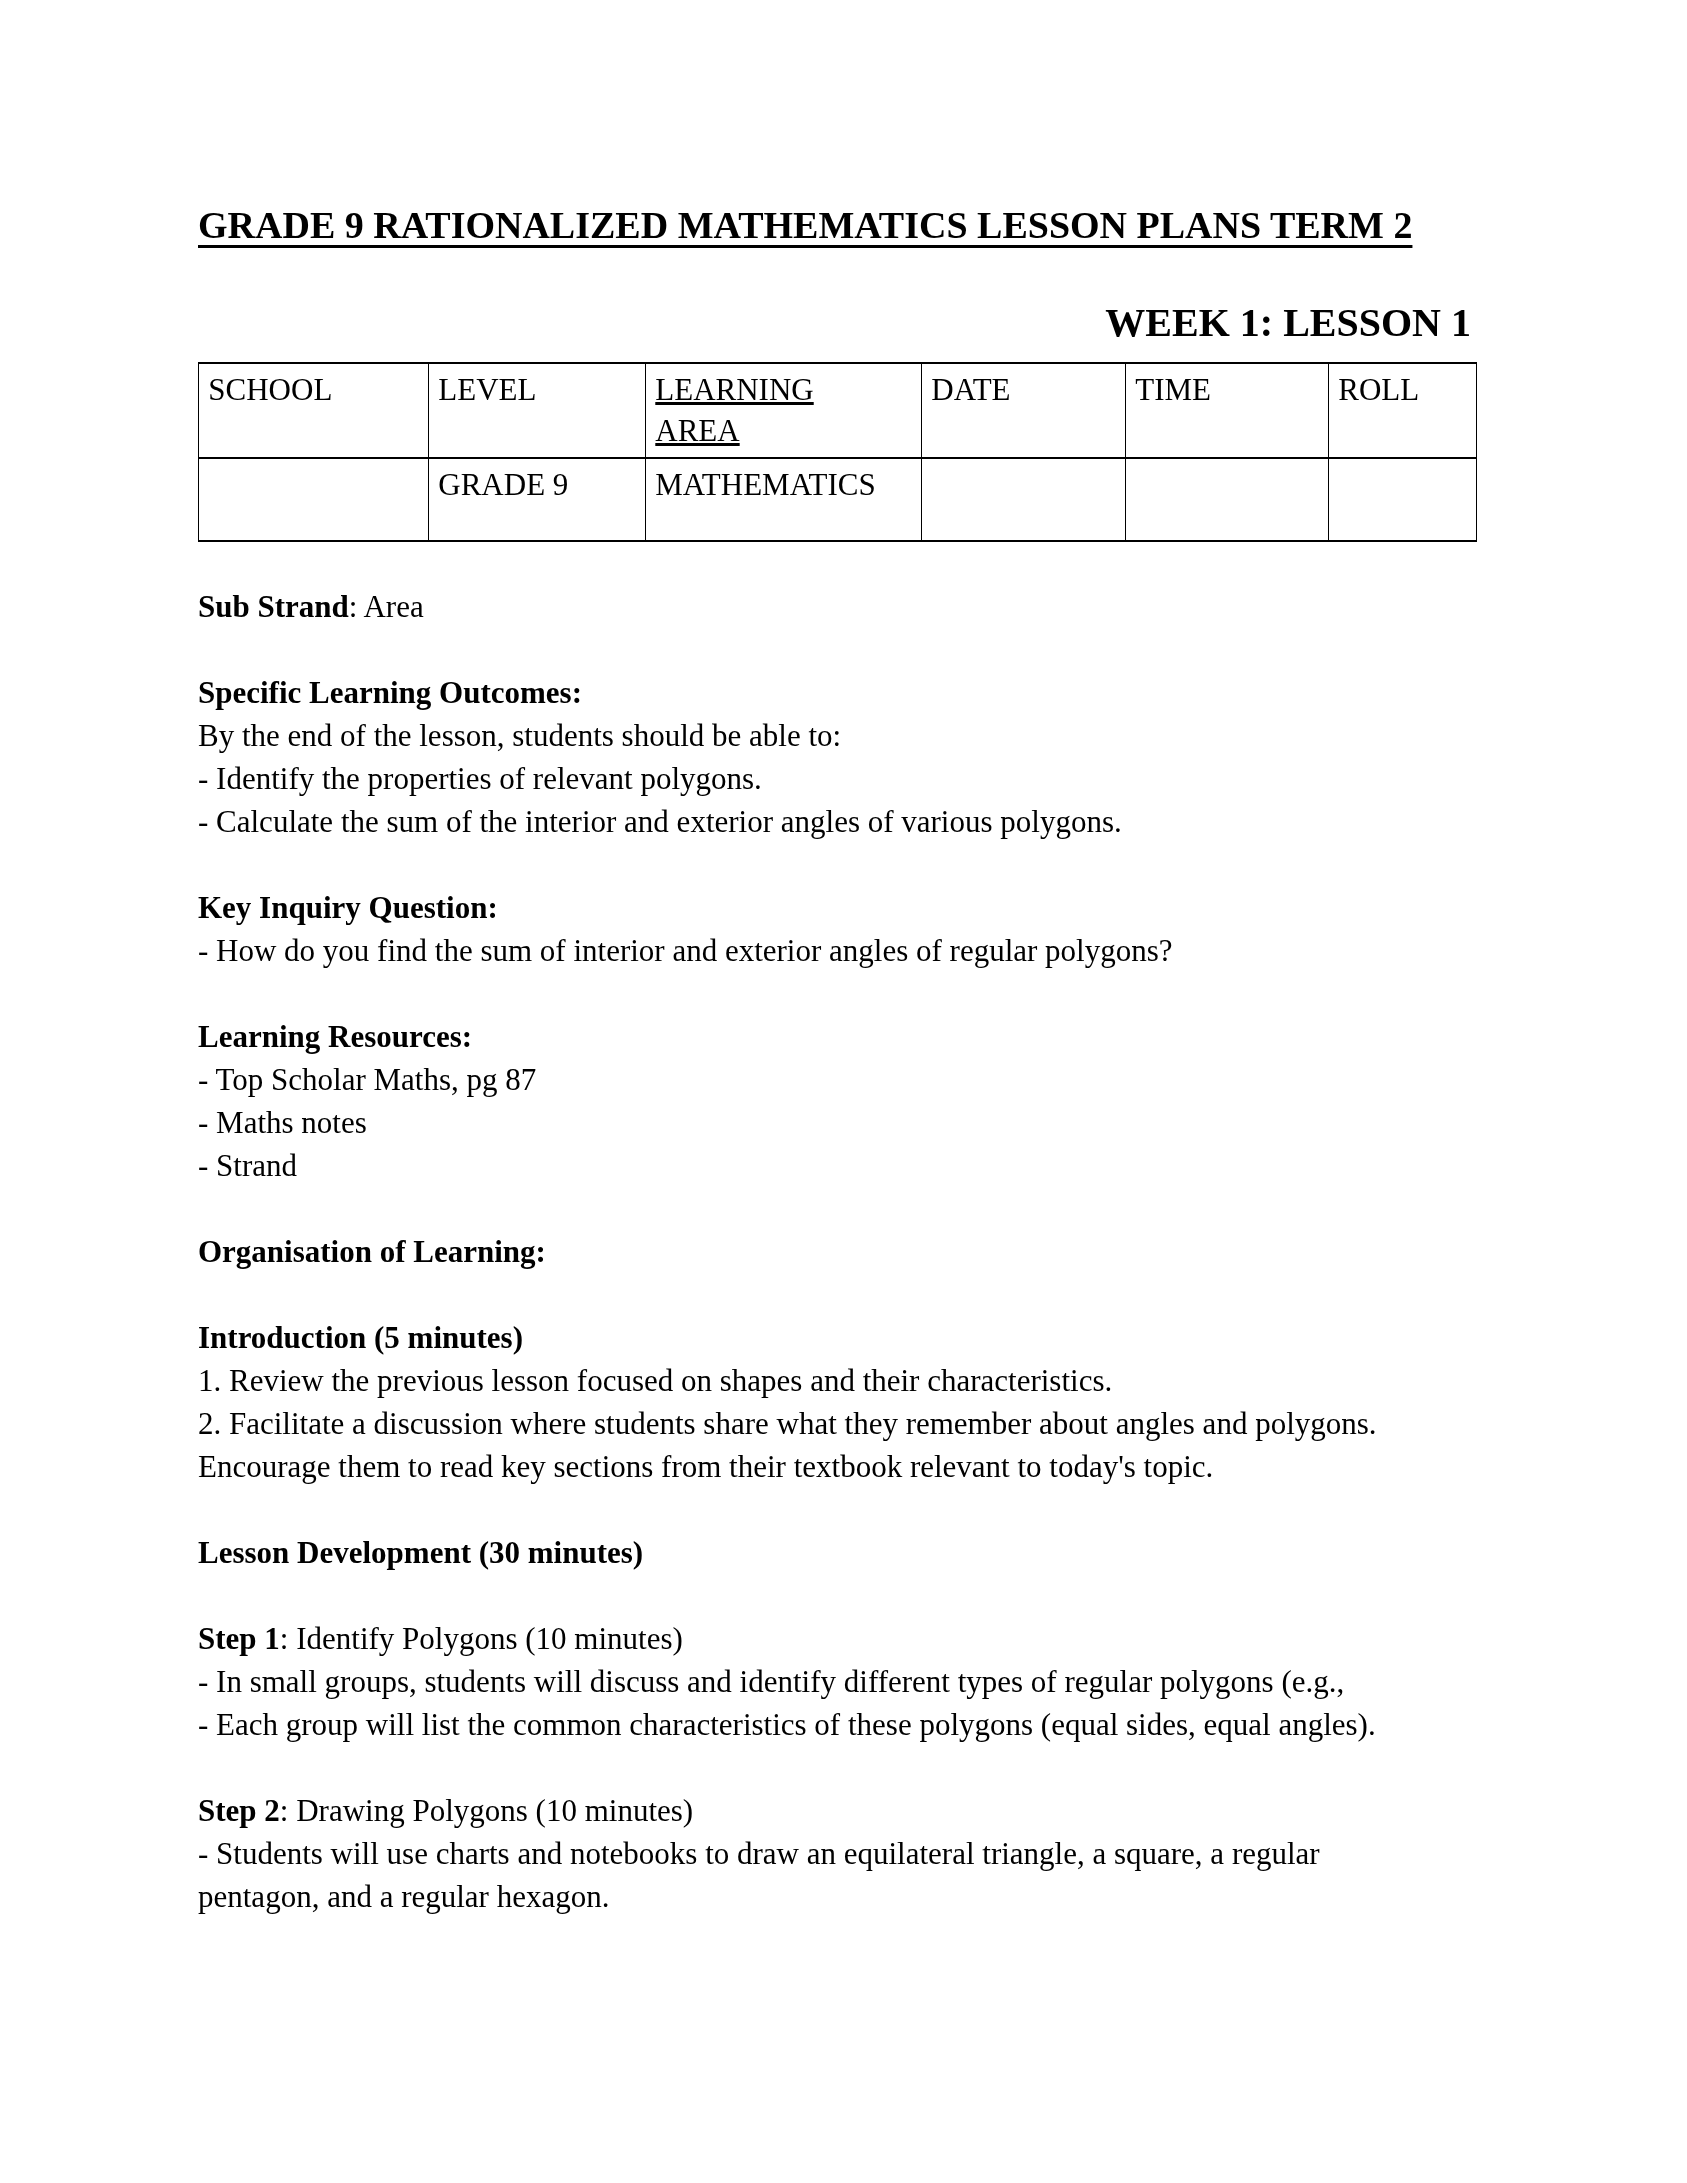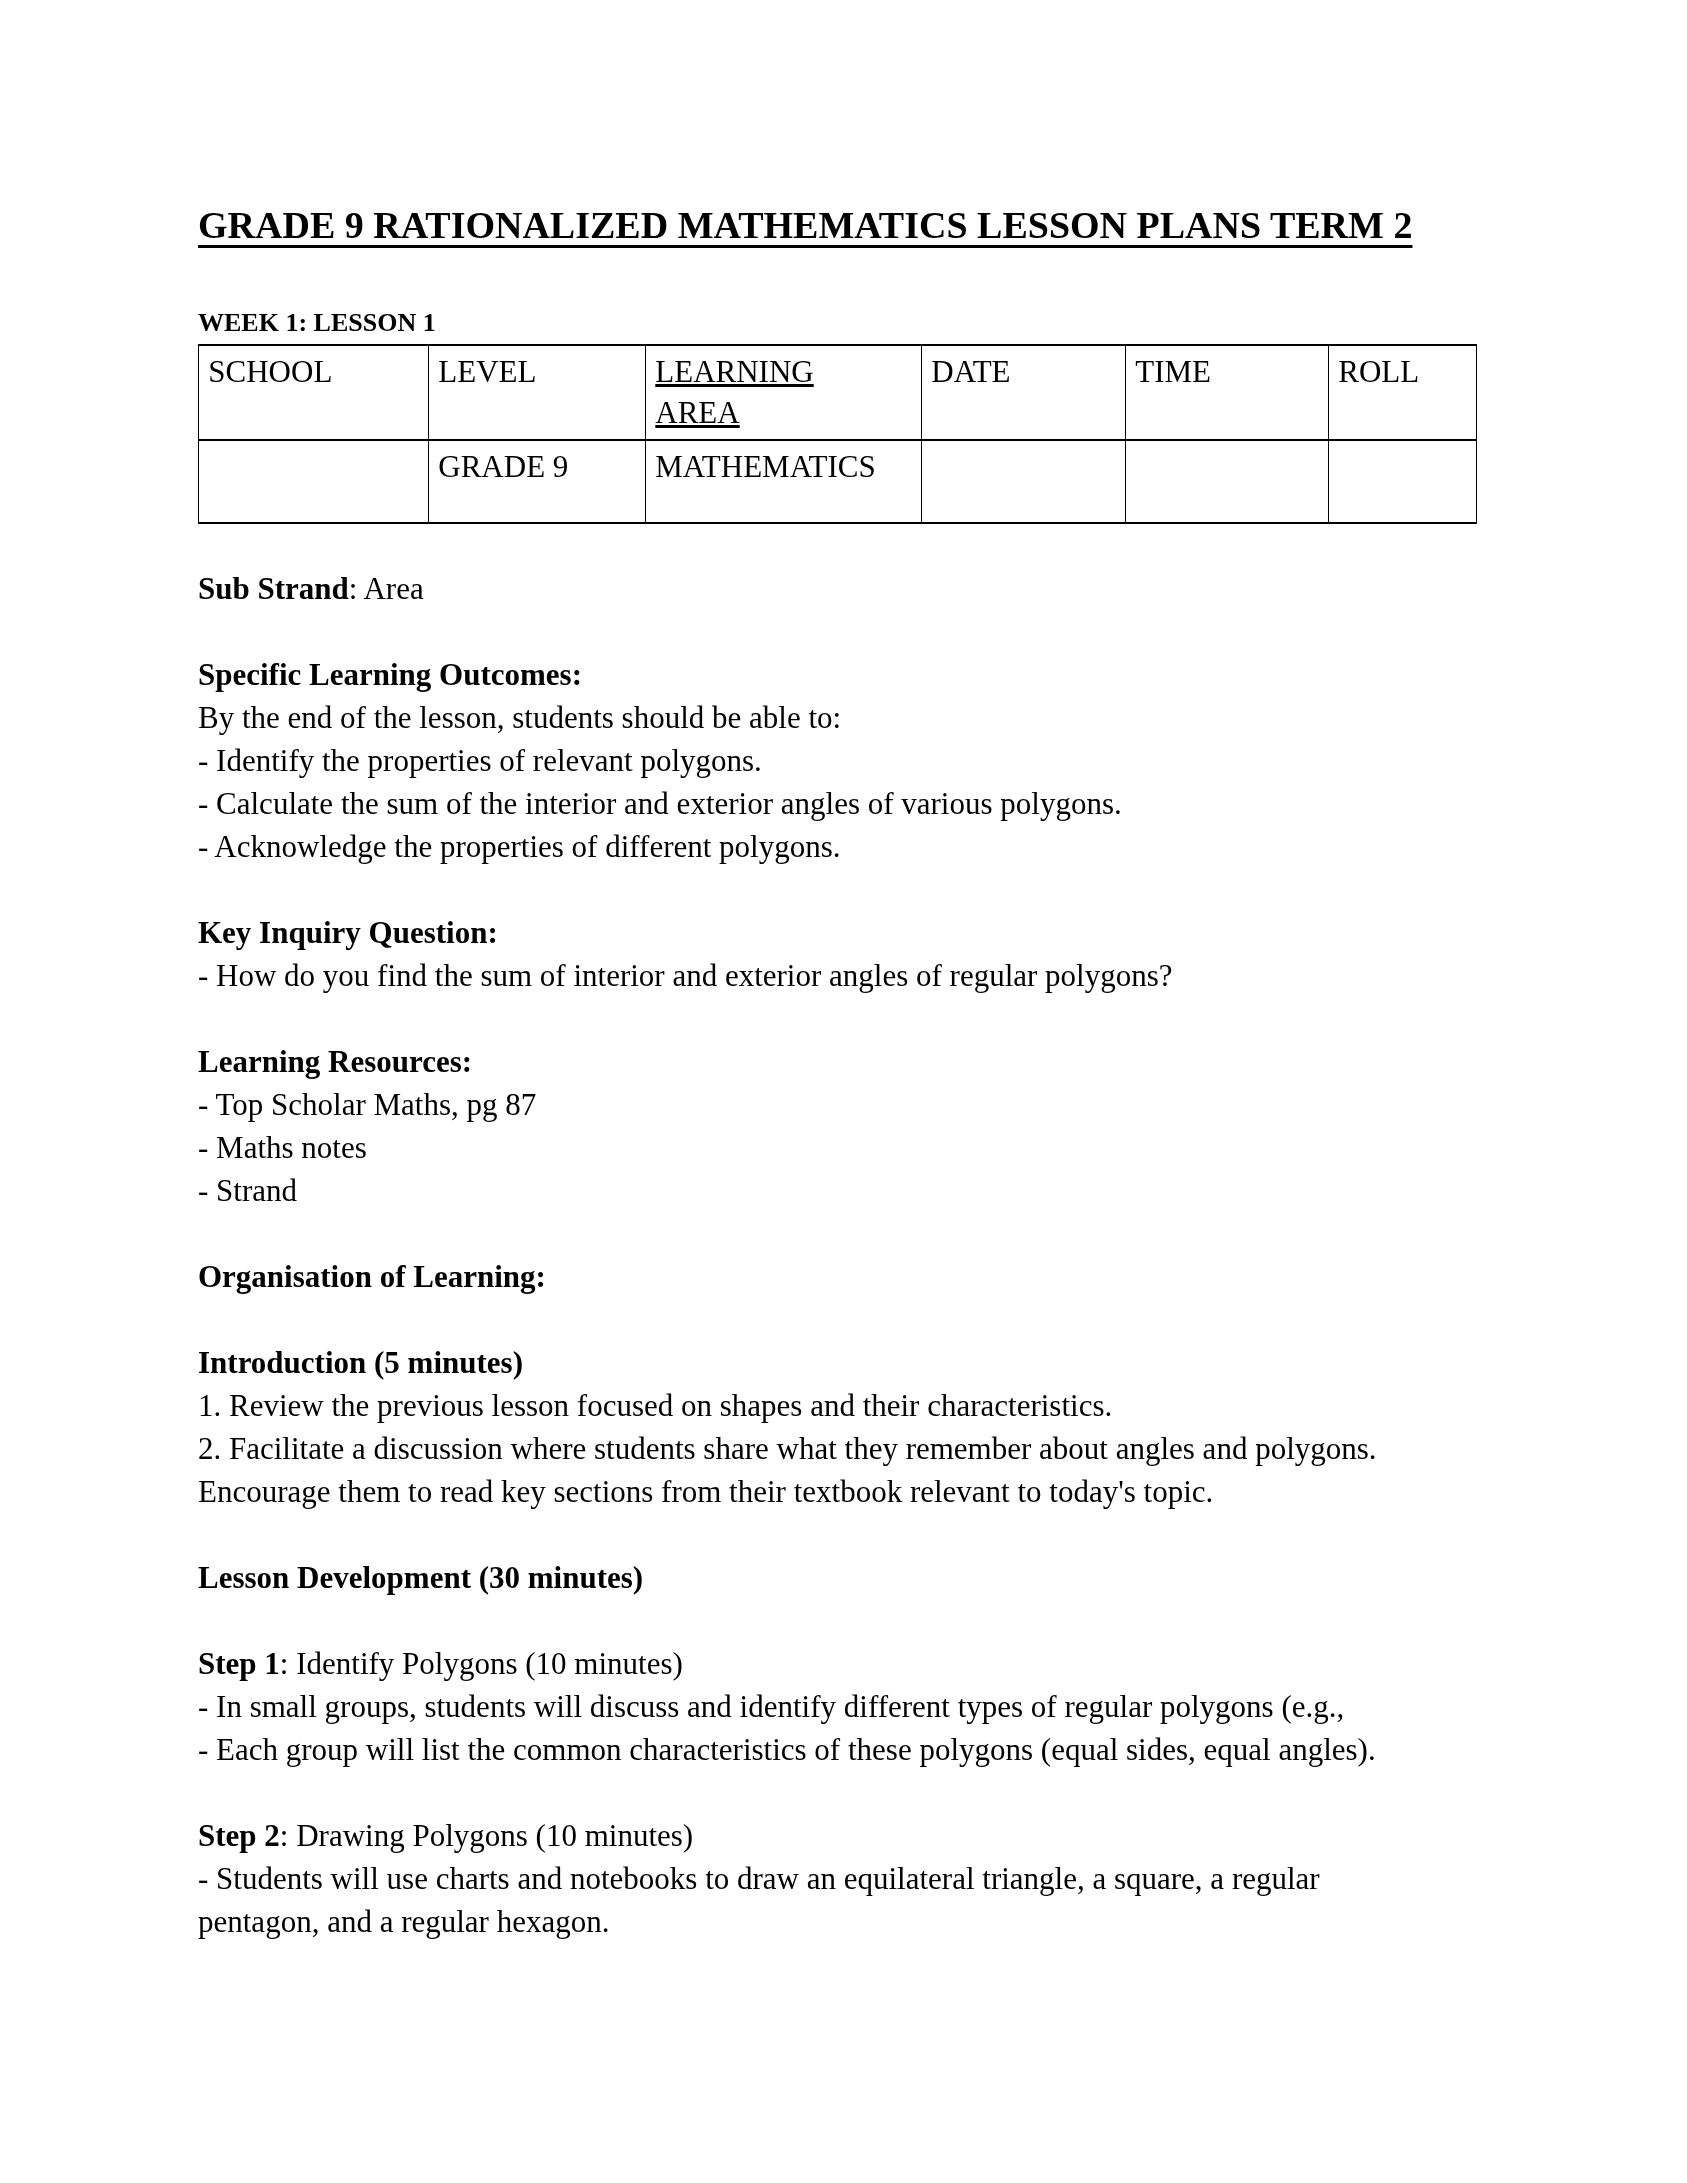--- a/index.html
+++ b/index.html
@@ -18,25 +18,26 @@
     font-size: 38px;
     font-weight: bold;
     line-height: 46px;
     margin: 0 0 53px 0;
     text-decoration: underline;
     text-decoration-thickness: 3.3px;
     text-underline-offset: 6.6px;
     white-space: nowrap;
   }
   .week {
-    font-size: 26px;
+    font-size: 40px;
     font-weight: bold;
     line-height: 43px;
-    margin: 0;
+    margin: 18px;
     white-space: nowrap;
+    text-align: right;
   }
   table.info {
     border-collapse: collapse;
     table-layout: fixed;
     width: 1278px;
     margin: 0 0 0 0;
   }
   table.info td {
     border-left: 1.3px solid #000;
     border-right: 1.3px solid #000;
@@ -124,21 +125,20 @@
 
   <div class="block mt">
     <div class="line"><span class="b">Sub Strand</span><span>: Area</span></div>
   </div>
 
   <div class="block">
     <div class="line b">Specific Learning Outcomes:</div>
     <div class="line">By the end of the lesson, students should be able to:</div>
     <div class="line">- Identify the properties of relevant polygons.</div>
     <div class="line">- Calculate the sum of the interior and exterior angles of various polygons.</div>
-    <div class="line">- Acknowledge the properties of different polygons.</div>
   </div>
 
   <div class="block">
     <div class="line b">Key Inquiry Question:</div>
     <div class="line">- How do you find the sum of interior and exterior angles of regular polygons?</div>
   </div>
 
   <div class="block">
     <div class="line b">Learning Resources:</div>
     <div class="line">- Top Scholar Maths, pg 87</div>

